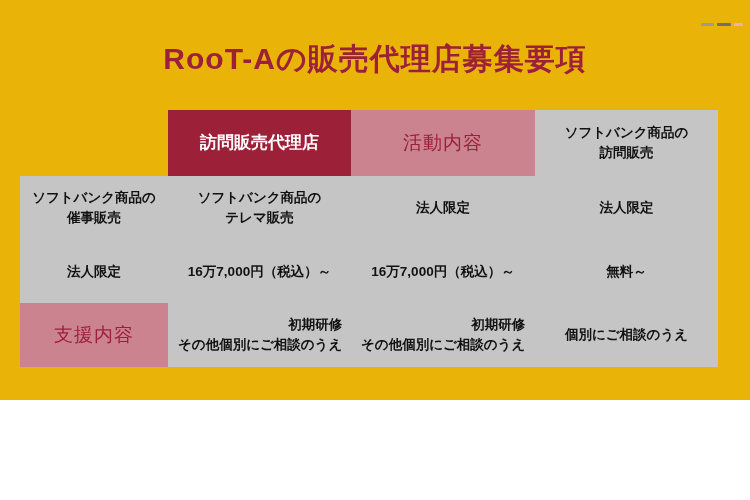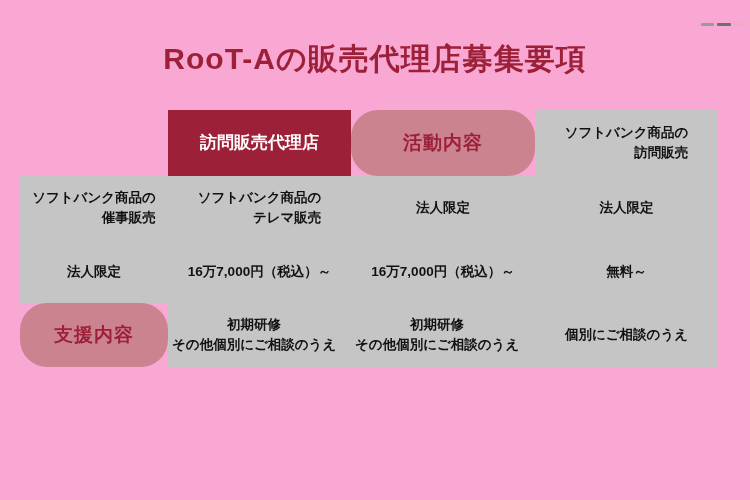--- a/index.html
+++ b/index.html
@@ -7,22 +7,22 @@
     --label-bg:#CC8390;
     --cell-bg:#C5C5C5;
     --cell-text:#111111;
     --header-text:#FFFFFF;
   }
   *{margin:0;padding:0;box-sizing:border-box;}
   html,body{background:#ffffff;}
   body{font-family:"Liberation Sans","DejaVu Sans",sans-serif;}
   .slide{
     position:relative;
-    width:750px;height:500px;
-    background:#f9a8d4;
+    width:750px;height:400px;
+    background:#eab308;
     overflow:hidden;
   }
   
   .fine-print{
     position:absolute;top:22px;right:7px;
     display:flex;align-items:center;gap:3px;
     height:4px;
   }
   .fp-seg{display:inline-block;height:3px;border-radius:1px;}
   
@@ -52,37 +52,36 @@
     text-align:center;
     font-size:17px;font-weight:800;
     line-height:1.3;
     white-space:pre-line;
   }
   .rl{
     background:var(--label-bg);
     color:var(--accent);
     display:flex;align-items:center;justify-content:center;
     text-align:right;
-    font-size:19px;font-weight:700;
+    font-size:19px;font-weight:400;
     letter-spacing:1px;
-    border-radius:27px;
   }
   .td{
     background:var(--cell-bg);
     color:var(--cell-text);
     display:flex;align-items:center;justify-content:center;
-    text-align:right;
+    text-align:center;
     font-size:13.5px;font-weight:700;
     line-height:1.45;
     white-space:pre-line;
   }
   .td.left{
     justify-content:flex-start;
-    text-align:center;
-    padding-left:4px;
+    text-align:right;
+    padding-left:10px;
     padding-right:6px;
   }
 </style>
 </head>
 <body>
 
 <div class="slide">
 
   <div class="fine-print">
       <span class="fp-seg" style="background: rgb(154, 154, 154); width: 13px;"></span>

